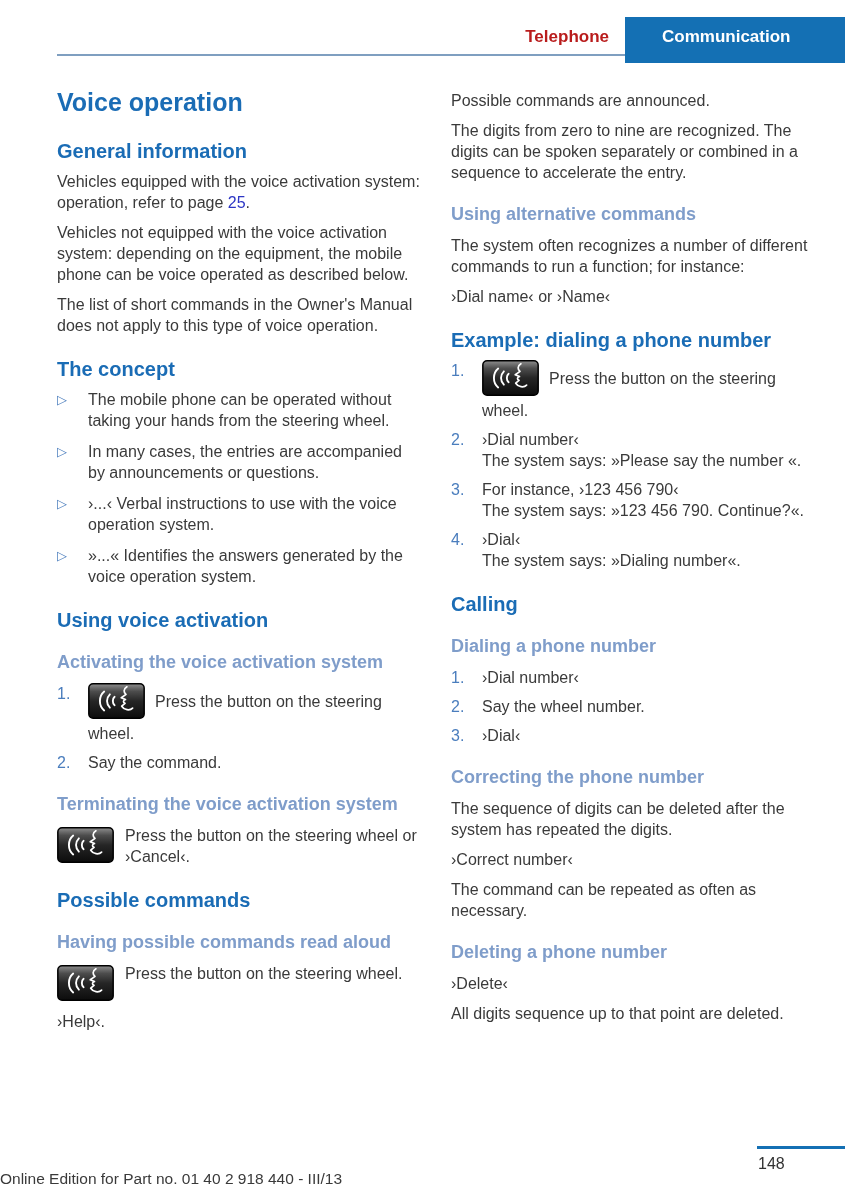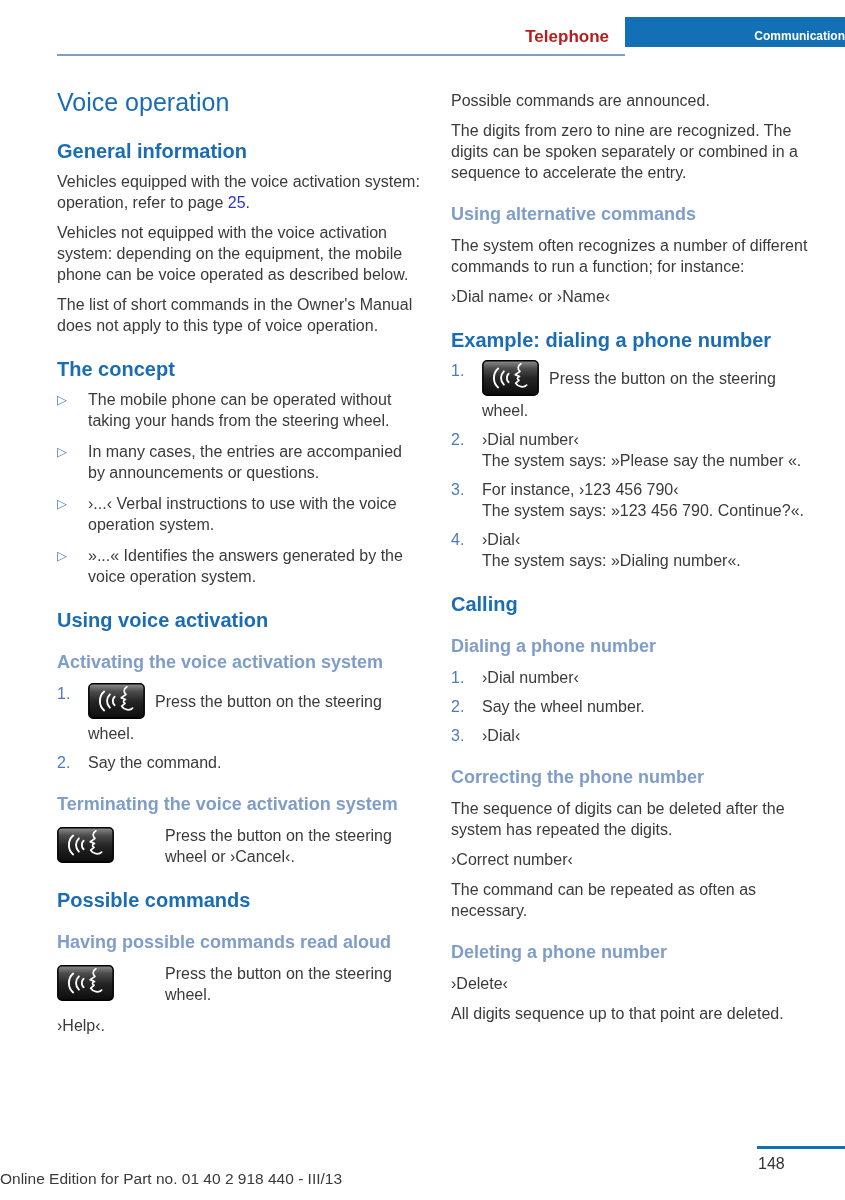--- a/index.html
+++ b/index.html
@@ -14,36 +14,36 @@
     overflow:hidden;
   }
   .page { position:absolute; inset:0; background:#fff; }
 
   
   .tab-telephone {
     position:absolute; top:26px; right:236px;
     font-size:17px; font-weight:bold; color:#b91c1c;
   }
   .tab-communication {
-    position:absolute; top:17px; left:625px; right:0; height:30px;
+    position:absolute; top:17px; left:625px; right:0; height:46px;
     background:#1470b4; color:#ffffff;
-    font-size:12px; font-weight:bold;
-    line-height:39px; padding-left:37px;text-align:right;
+    font-size:17px; font-weight:bold;
+    line-height:39px; padding-left:37px;
   }
   .header-rule {
     position:absolute; top:54px; left:57px; width:568px; height:2px;
     background:#7f9fc0;
   }
 
   
   .col { position:absolute; top:88px; }
   .col-left  { left:57px;  width:366px; }
   .col-right { left:451px; width:362px; top:90px; }
 
-  h1.doc-title { font-size:25px; line-height:28px; font-weight:normal; color:#1a6cb5; margin:0 0 24px 0; }
+  h1.doc-title { font-size:25px; line-height:28px; font-weight:bold; color:#1a6cb5; margin:0 0 24px 0; }
   h2.sec { font-size:20px; line-height:22px; font-weight:bold; color:#1a6cb5; margin:22px 0 9px 0; }
   h3.sub { font-size:18px; line-height:23px; font-weight:bold; color:#7f9dca; margin:20px 0 9px 0; }
   h2.sec:first-child, h3.sub:first-child { margin-top:0; }
   p.body { margin:0 0 9px 0; }
   a.pageref { color:#2c35c4; text-decoration:none; cursor:pointer; }
 
   
   .bullets { list-style:none; margin:0 0 2px 0; }
   .bullet { display:flex; margin:0 0 10px 0; }
   .bullet-marker { flex:0 0 31px; color:#4a7dbd; font-size:13px; line-height:20px; padding-top:1px; }
@@ -51,21 +51,21 @@
 
   
   .steps { list-style:none; margin:0 0 2px 0; }
   .step { display:flex; margin:0 0 8px 0; }
   .step-num { flex:0 0 31px; color:#4a7dbd; }
   .step-body { flex:1; }
   .step-sub { }
 
   
   .voice-btn { width:57px; height:36px; display:inline-block; vertical-align:middle; margin:0 10px 4px 0; }
-  .icon-para { display:flex; margin:0 0 10px 0;gap:40px; }
+  .icon-para { display:flex; margin:0 0 10px 0; }
   .icon-para .voice-btn { flex:0 0 57px; margin:2px 11px 0 0; }
   .icon-para-text { flex:1; }
 
   
   .footer-edition {
     position:absolute; left:0; right:0; bottom:11px;
     text-align:left; font-size:15.5px; color:#3a3a3a;
   }
   .pagenum-rule { position:absolute; top:1146px; left:757px; right:0; height:3px; background:#1470b4; }
   .pagenum { position:absolute; top:1153px; left:758px; font-size:16px; color:#333333; }

